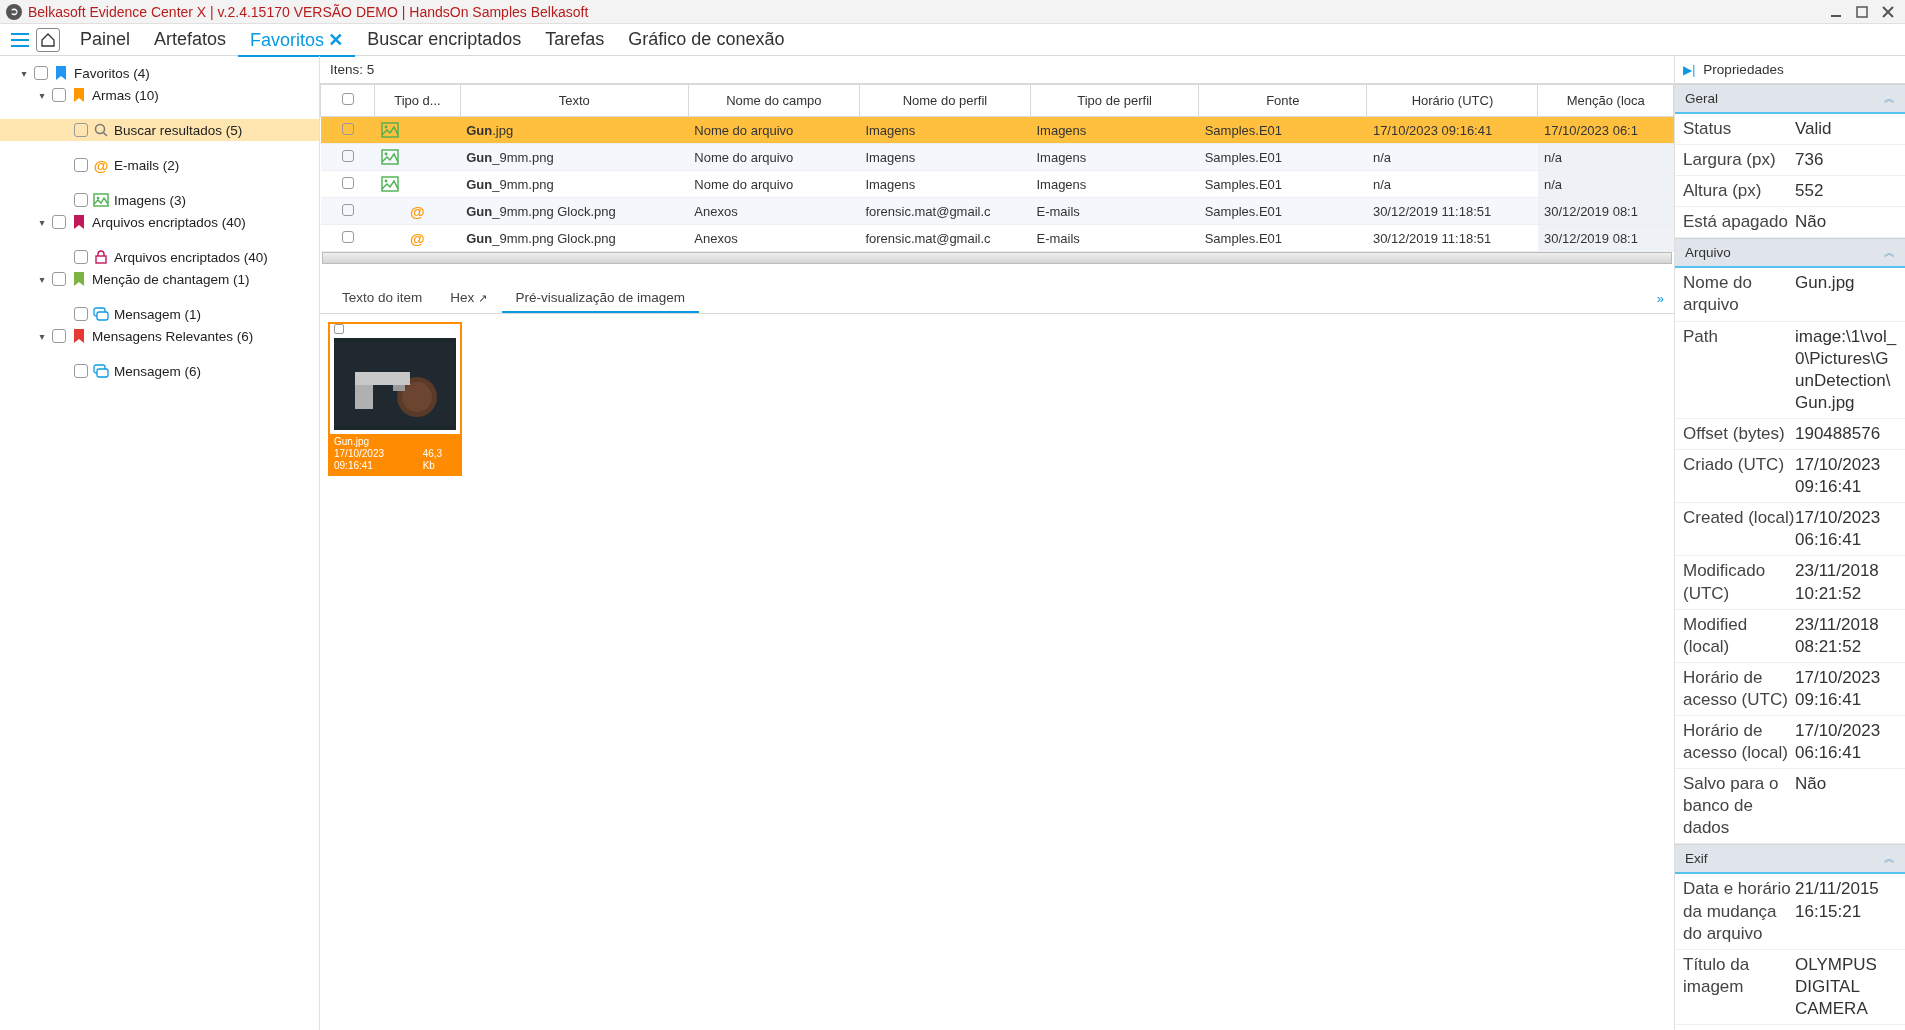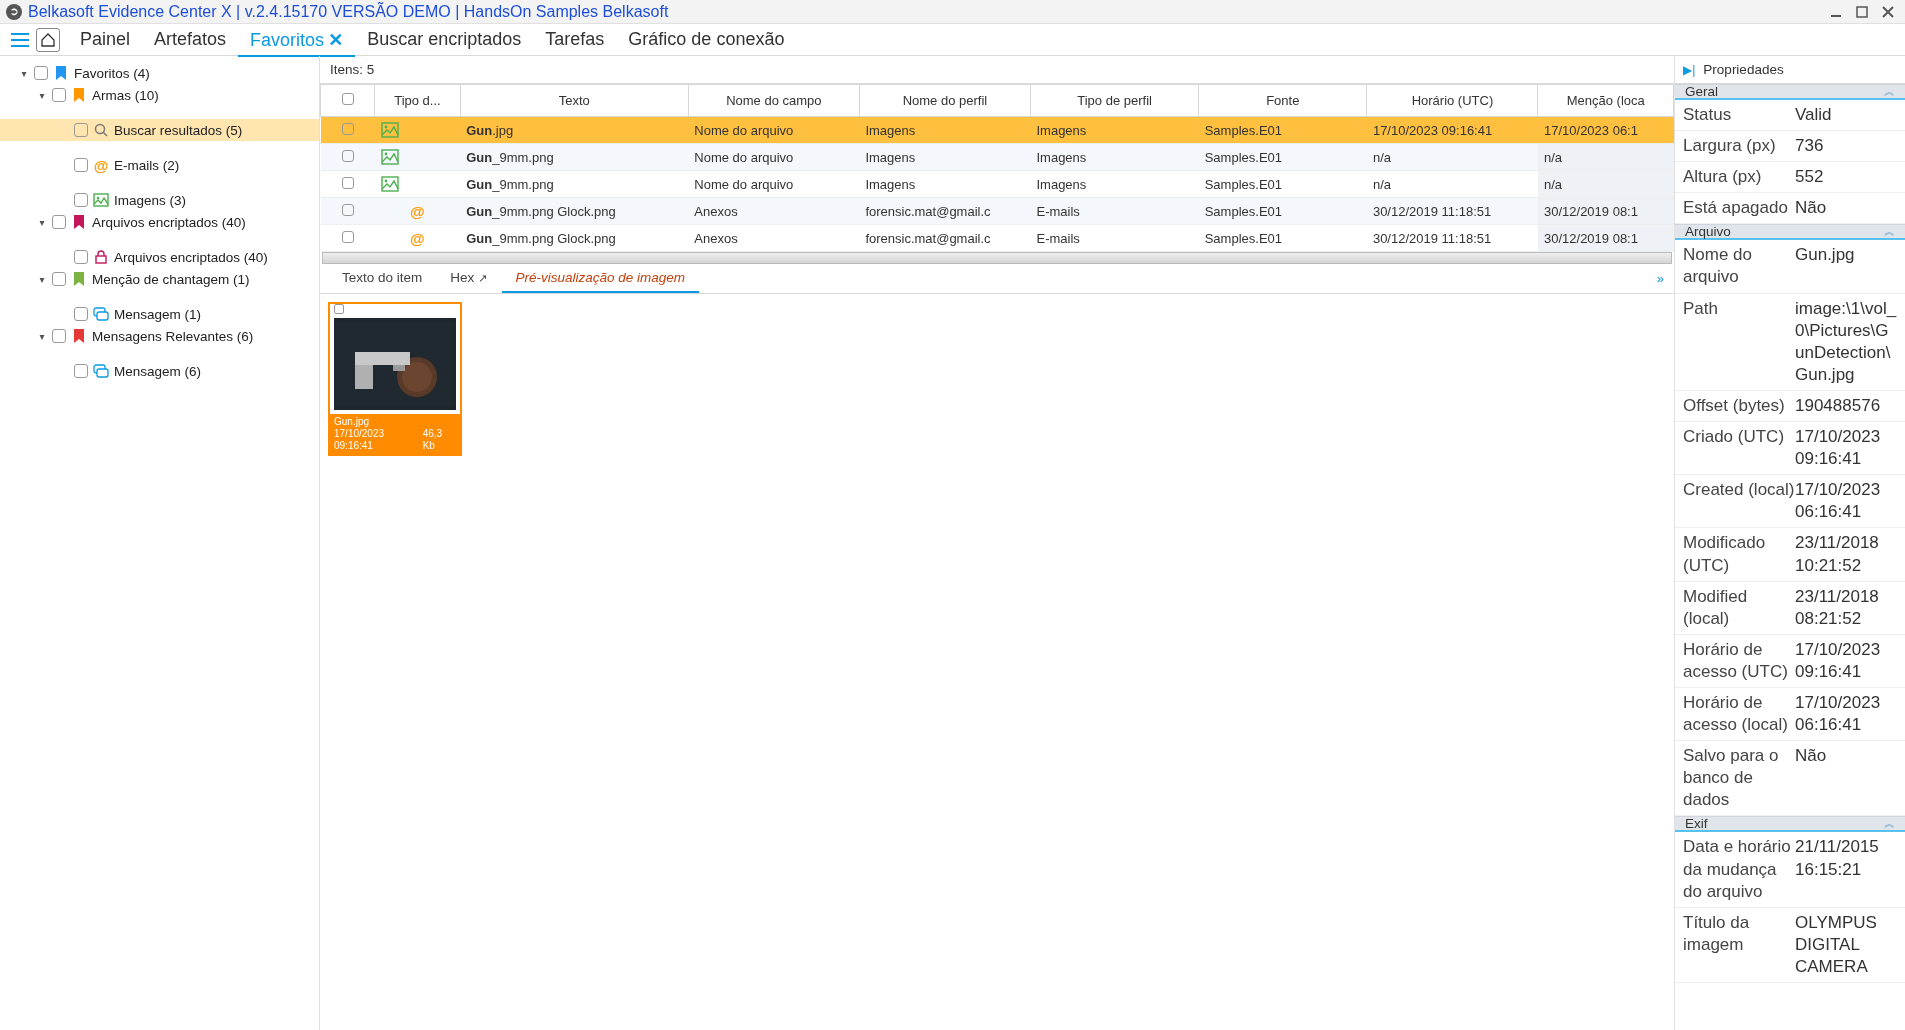--- a/index.html
+++ b/index.html
@@ -1,21 +1,21 @@
 <!DOCTYPE html>
 <html><head>
 <meta charset="utf-8">
 <style>
 * { box-sizing: border-box; margin: 0; padding: 0; font-family: "Segoe UI", Arial, sans-serif; }
 body { width: 1905px; height: 1030px; background: #fff; font-size: 13px; color: #333; overflow: hidden; }
 
 
 .titlebar { height: 24px; display: flex; align-items: center; padding: 0 6px; background: #f3f3f3; border-bottom: 1px solid #e0e0e0; }
 .titlebar .logo { width: 16px; height: 16px; border-radius: 50%; background:#555; color:#fff; font-size:11px; display:flex; align-items:center; justify-content:center; margin-right:6px;}
-.titlebar .title { flex:1; font-size:16px; color:#1d4ed8;}
+.titlebar .title { flex:1; font-size:14px; color:#b91c1c;}
 .titlebar .winbtn { width:22px; height:18px; display:flex; align-items:center; justify-content:center; color:#555; margin-left:4px;}
 .titlebar .winbtn svg { width:14px; height:14px; }
 
 
 .menubar { height: 32px; display:flex; align-items:center; padding: 0 8px; border-bottom: 1px solid #d9d9d9; background:#fff;}
 .menubar .hamburger { width:24px; height:24px; display:flex; align-items:center; justify-content:center; color:#0a84d0; margin-right:4px;}
 .menubar .home-btn { width:24px; height:24px; display:flex; align-items:center; justify-content:center; margin-right:8px; border:1px solid #888; border-radius:3px;}
 .menubar .menuitem { padding: 6px 12px; font-size: 18px; color:#333; cursor:pointer;}
 .menubar .menuitem.active { color:#0a9ae2; border-bottom:2px solid #0a9ae2; padding-bottom:4px;}
 .menubar .menuitem .close-x { color:#0a9ae2; margin-left:4px; font-weight:bold;}
@@ -39,38 +39,38 @@
 .itemsbar { height:28px; display:flex; align-items:center; padding-left:10px; font-size:13.5px; border-bottom:1px solid #d9d9d9;}
 .grid { flex: 0 0 auto; overflow-x:auto; }
 .grid table { border-collapse:collapse; width: 100%; table-layout:fixed; font-size:13px; }
 .grid th { background:#fff; border:1px solid #d8d8d8; font-weight:400; color:#333; height:32px; text-align:center; white-space:nowrap; overflow:hidden; }
 .grid td { border-bottom:1px solid #eee; height:27px; padding:0 6px; white-space:nowrap; overflow:hidden; }
 .grid tr.row-even { background:#f4f7fb; }
 .grid tr.row-selected td { background:#ffc040; }
 .grid .cb-cell { text-align:center; }
 .grid .icon-cell { text-align:center; }
 .hscroll { height:12px; background:linear-gradient(#eee,#d5d5d5); margin:0 2px; border:1px solid #bbb;}
-.preview-tabs { height:30px; display:flex; align-items:center; border-bottom:1px solid #d9d9d9; padding-left:8px;}
+.preview-tabs { height:30px; display:flex; align-items:center; border-bottom:1px solid #d9d9d9; padding-left:8px;margin-top:20px;}
 .preview-tabs .ptab { padding:6px 14px; font-size:13.5px; color:#444; cursor:pointer;}
-.preview-tabs .ptab.active { color:#c2410c; border-bottom:2px solid #0a9ae2;font-style:italic; }
+.preview-tabs .ptab.active { color:#404040; border-bottom:2px solid #0a9ae2; }
 .preview-tabs .ptab .ext { margin-left:4px; font-size:11px;}
 .preview-tabs .collapse { margin-left:auto; margin-right:10px; color:#0a9ae2; }
 .preview-body { flex:1; padding:8px; }
 .thumb { width:134px; border:2px solid #ff8c00; background:#fff; }
 .thumb .thumb-top { height:10px; display:flex; align-items:center; padding-left:4px;}
 .thumb .thumb-cb { width:10px; height:10px; border:1px solid #999; border-radius:2px;}
 .thumb .thumb-img { margin:4px; height:92px; background:#1d262b; display:flex; align-items:center; justify-content:center; position:relative;}
 .thumb .thumb-cap { background:#ff8c00; color:#fff; font-size:10px; padding:2px 4px; line-height:1.2; display:flex; flex-direction:column;}
 .thumb .thumb-cap .row2 { display:flex; justify-content:space-between; }
 
 
 .props { width:230px; display:flex; flex-direction:column; overflow-y:auto;}
 .props-header { height:28px; display:flex; align-items:center; padding-left:8px; font-size:13.5px; border-bottom:1px solid #d9d9d9;}
 .props-header .play { color:#0a9ae2; margin-right:8px; font-size:12px;}
-.section-h { background:#dfe5ea; height:16px; display:flex; align-items:center; justify-content:space-between; padding:0 10px; font-size:13.5px; color:#333; border-top:1px solid #cfd5da; border-bottom:2px solid #57c1f1;}
+.section-h { background:#dfe5ea; height:30px; display:flex; align-items:center; justify-content:space-between; padding:0 10px; font-size:13.5px; color:#333; border-top:1px solid #cfd5da; border-bottom:2px solid #57c1f1;}
 .section-h .chevup { color:#6fa7c8; font-size:11px;}
 .prop-row { display:flex; padding:4px 8px; border-bottom:1px solid #eee; font-size:17px; }
 .prop-row .k { width:112px; color:#444; line-height:1.3;}
 .prop-row .v { flex:1; color:#333; line-height:1.3; word-break:break-word;}
 
 svg { display:block; }
 </style>
 </head>
 <body>
 

